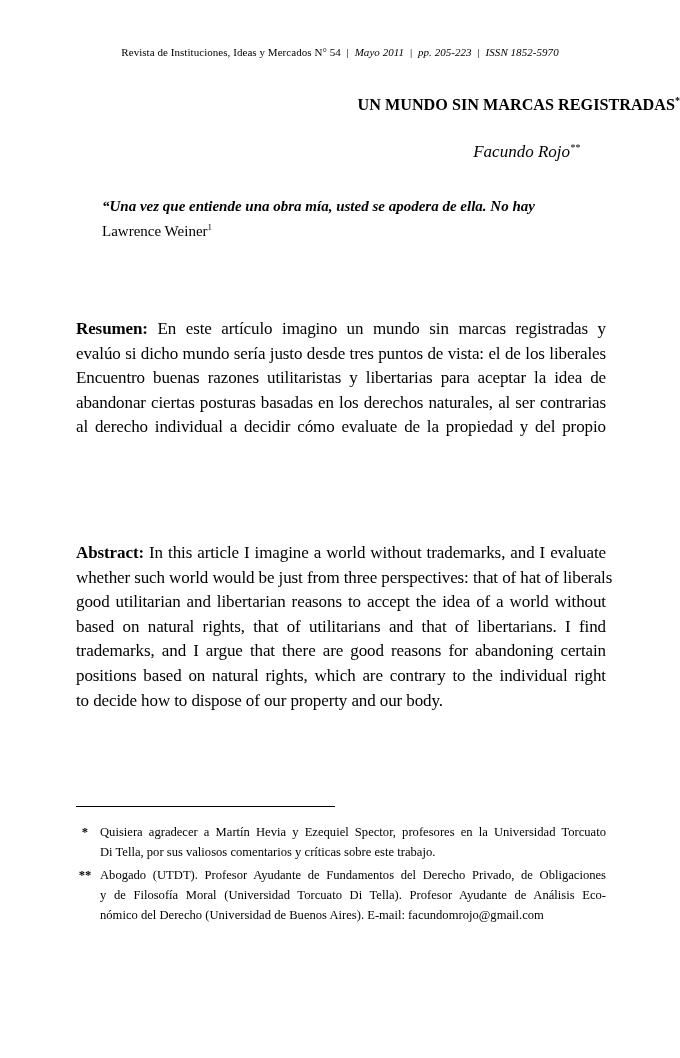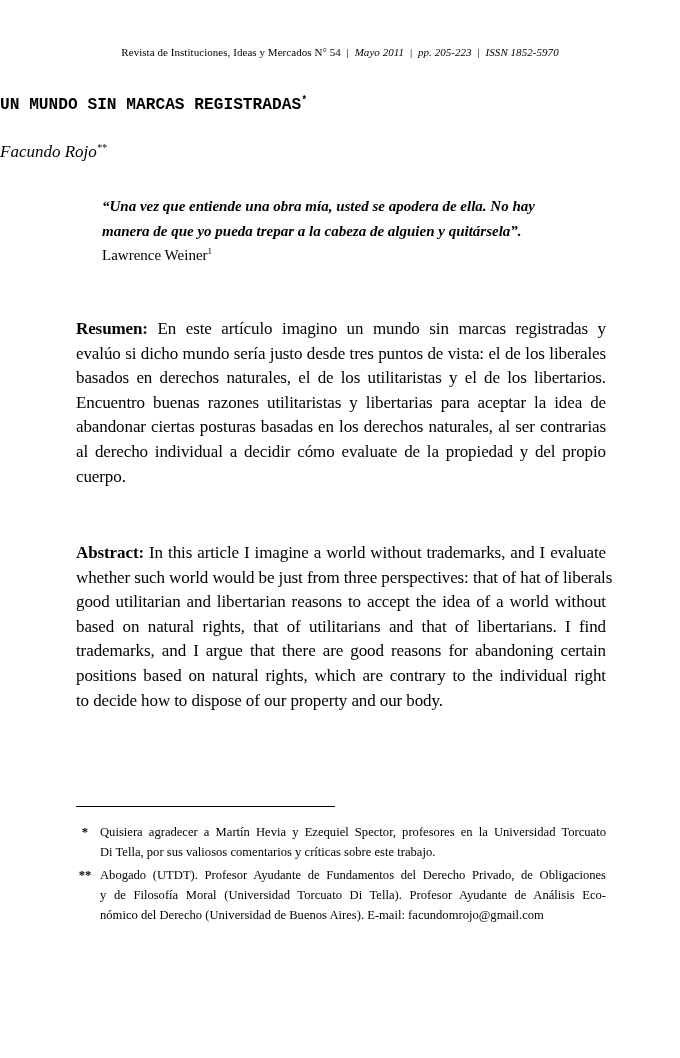--- a/index.html
+++ b/index.html
@@ -29,38 +29,37 @@
     margin: 0 3px;
   }
   .running-header .it {
     font-style: italic;
   }
   .title {
     position: absolute;
     top: 96px;
     left: 0;
     width: 680px;
-    text-align: left;
+    text-align: right;
     font-weight: bold;
     font-size: 16.2px;
     white-space: nowrap;
-    font-family: Liberation Mono, monospace;
   }
   .title sup, .author sup {
     font-size: 10px;
     vertical-align: 6px;
     line-height: 0;
   }
   .author {
     position: absolute;
     top: 142px;
     left: 0;
     width: 580px;
     box-sizing: border-box;
-    text-align: left;
+    text-align: right;
     font-style: italic;
     font-size: 17px;
     white-space: nowrap;
   }
   .epigraph {
     position: absolute;
     top: 194px;
     left: 102px;
     width: 505px;
     font-size: 15px;
@@ -159,32 +158,29 @@
 <div class="title">
   <span>UN MUNDO SIN MARCAS REGISTRADAS</span><sup>*</sup>
 </div>
 
 <div class="author">
   <span>Facundo Rojo</span><sup>**</sup>
 </div>
 
 <div class="epigraph">
   <span class="quote-line">“Una vez que entiende una obra mía, usted se apodera de ella. No hay</span>
-  <span class="quote-line">manera de que yo pueda trepar a la cabeza de alguien y quitársela”.</span>
   <span class="attribution"><span>Lawrence Weiner</span><sup>1</sup></span>
 </div>
 
 <div class="abstract-block resumen">
   <span class="line"><span class="label">Resumen:</span><span> En este artículo imagino un mundo sin marcas registradas y</span></span>
   <span class="line">evalúo si dicho mundo sería justo desde tres puntos de vista: el de los liberales</span>
-  <span class="line">basados en derechos naturales, el de los utilitaristas y el de los libertarios.</span>
   <span class="line">Encuentro buenas razones utilitaristas y libertarias para aceptar la idea de</span>
   <span class="line">abandonar ciertas posturas basadas en los derechos naturales, al ser contrarias</span>
   <span class="line">al derecho individual a decidir cómo evaluate de la propiedad y del propio</span>
-  <span class="line last">cuerpo.</span>
 </div>
 
 <div class="abstract-block abstract">
   <span class="line"><span class="label">Abstract:</span><span> In this article I imagine a world without trademarks, and I evaluate</span></span>
   <span class="line">whether such world would be just from three perspectives: that of hat of liberals</span>
   <span class="line">good utilitarian and libertarian reasons to accept the idea of a world without</span>
   <span class="line">based on natural rights, that of utilitarians and that of libertarians. I find</span>
   <span class="line">trademarks, and I argue that there are good reasons for abandoning certain</span>
   <span class="line">positions based on natural rights, which are contrary to the individual right</span>
   <span class="line last">to decide how to dispose of our property and our body.</span>

